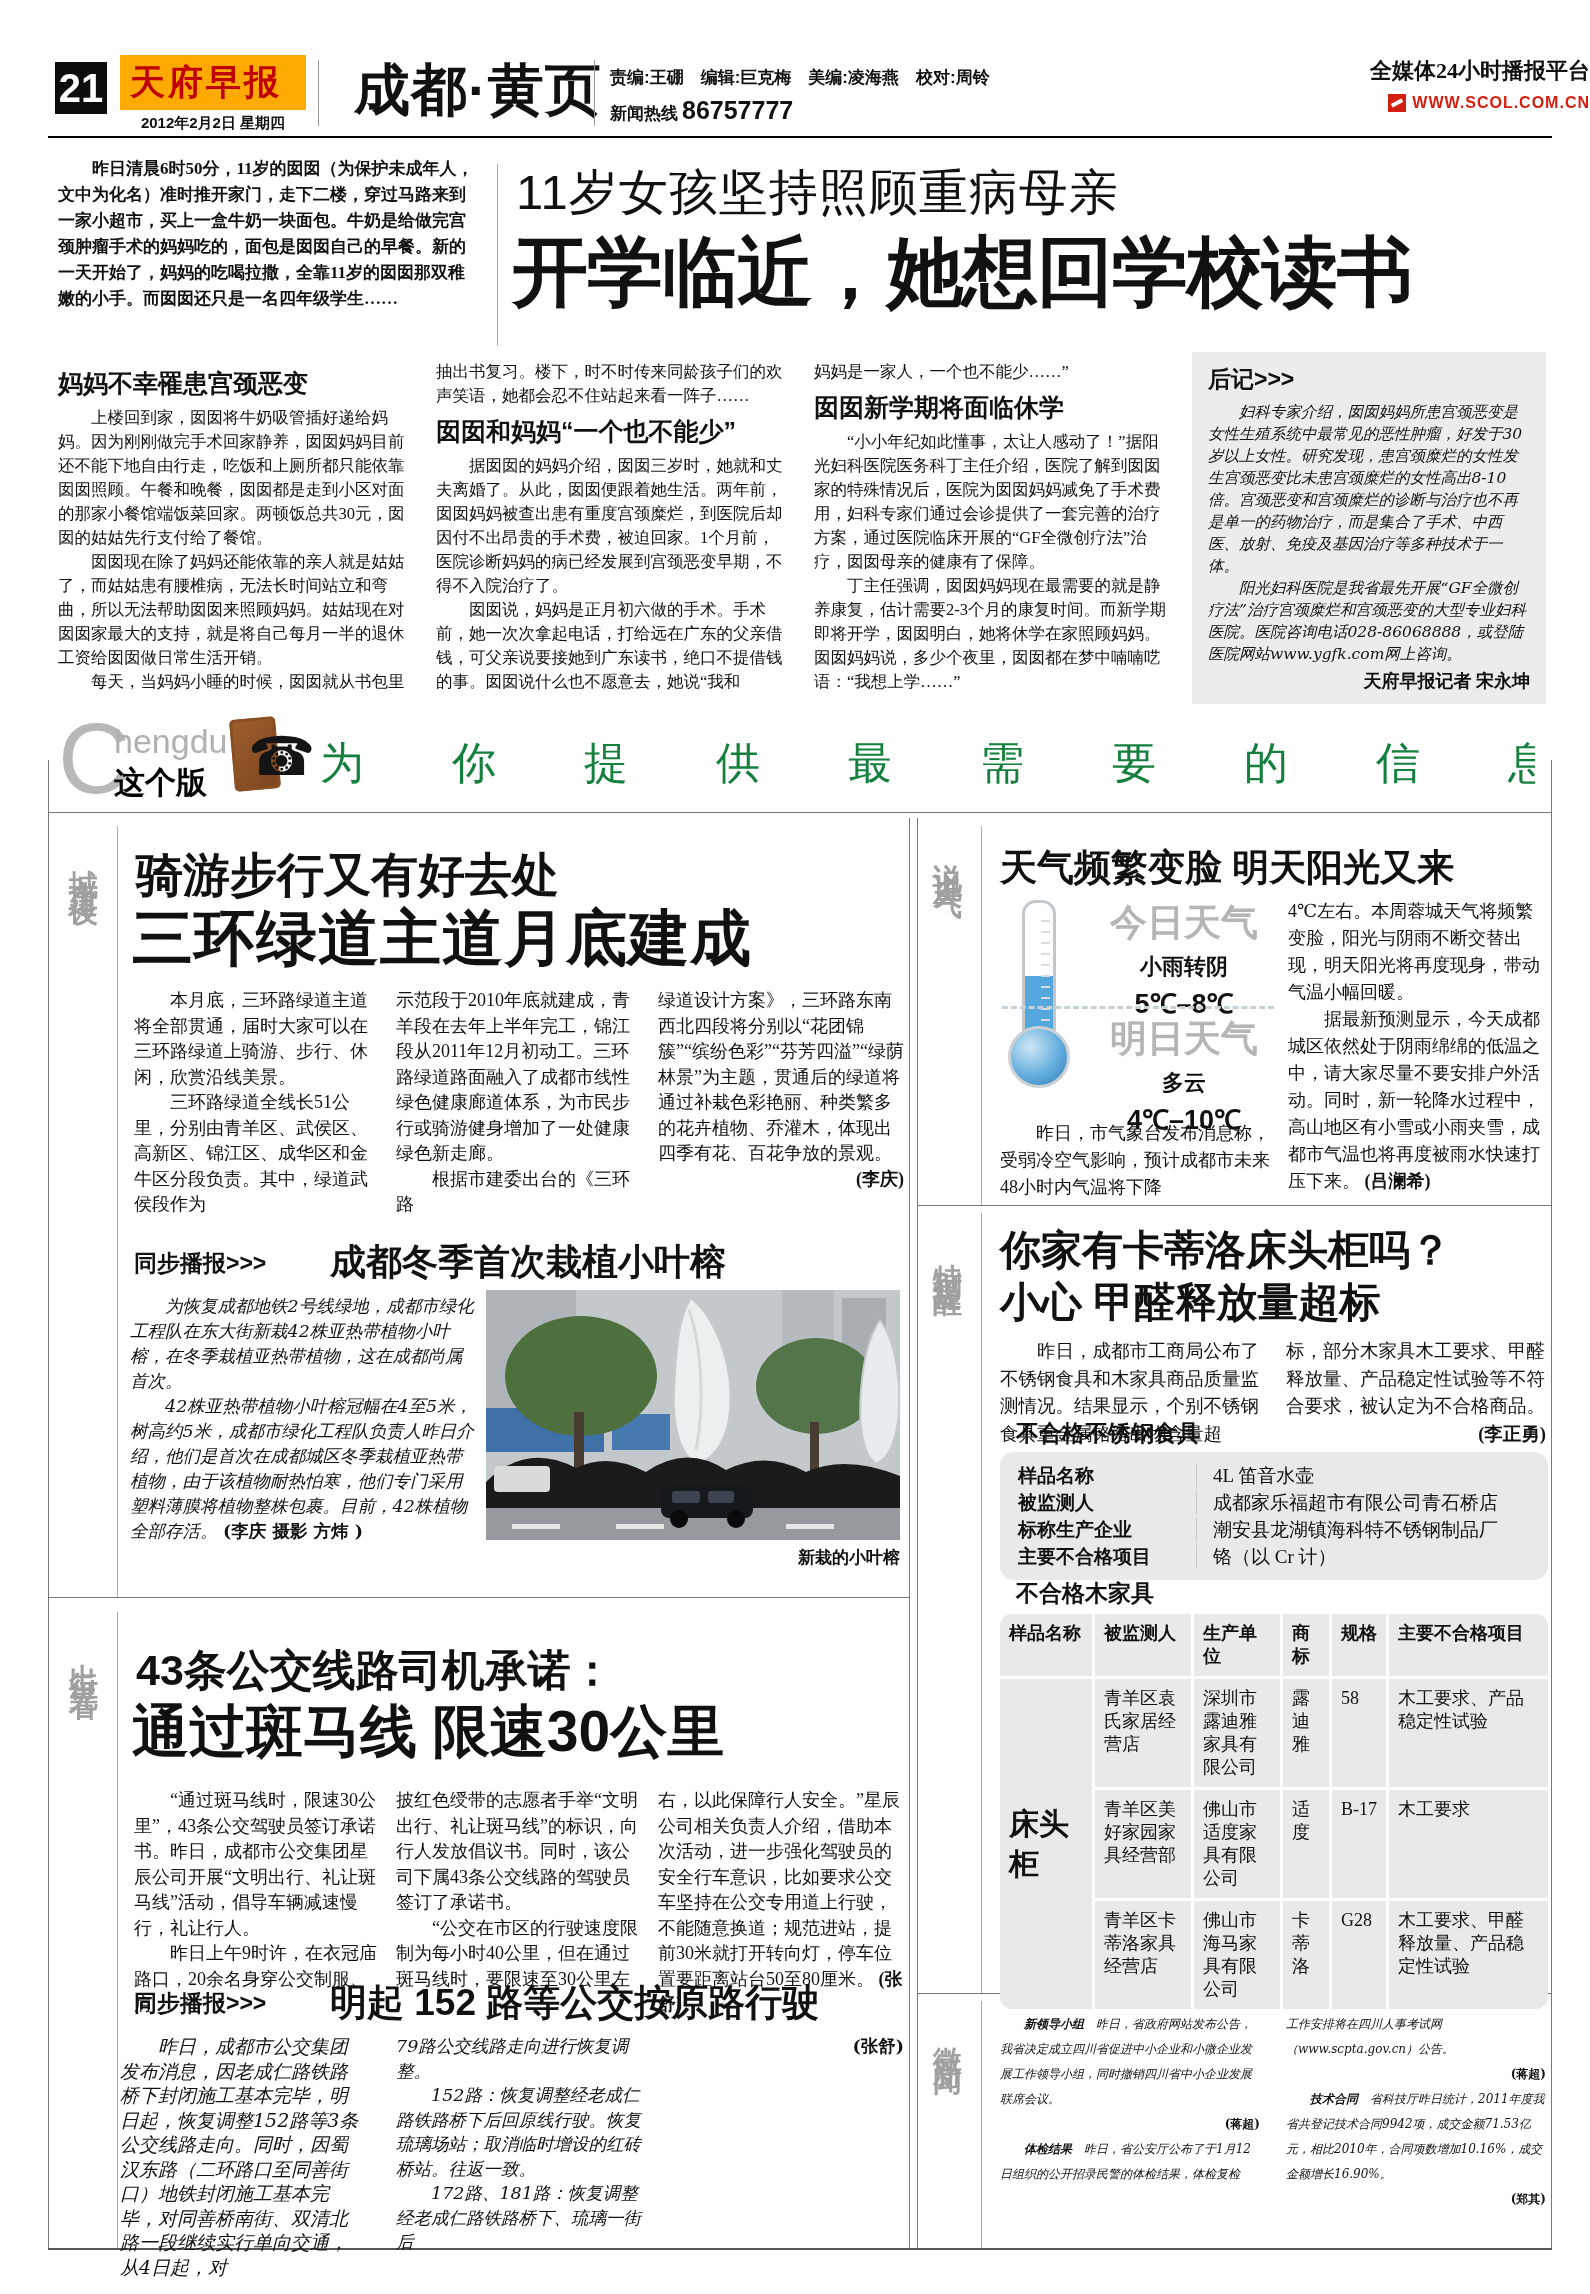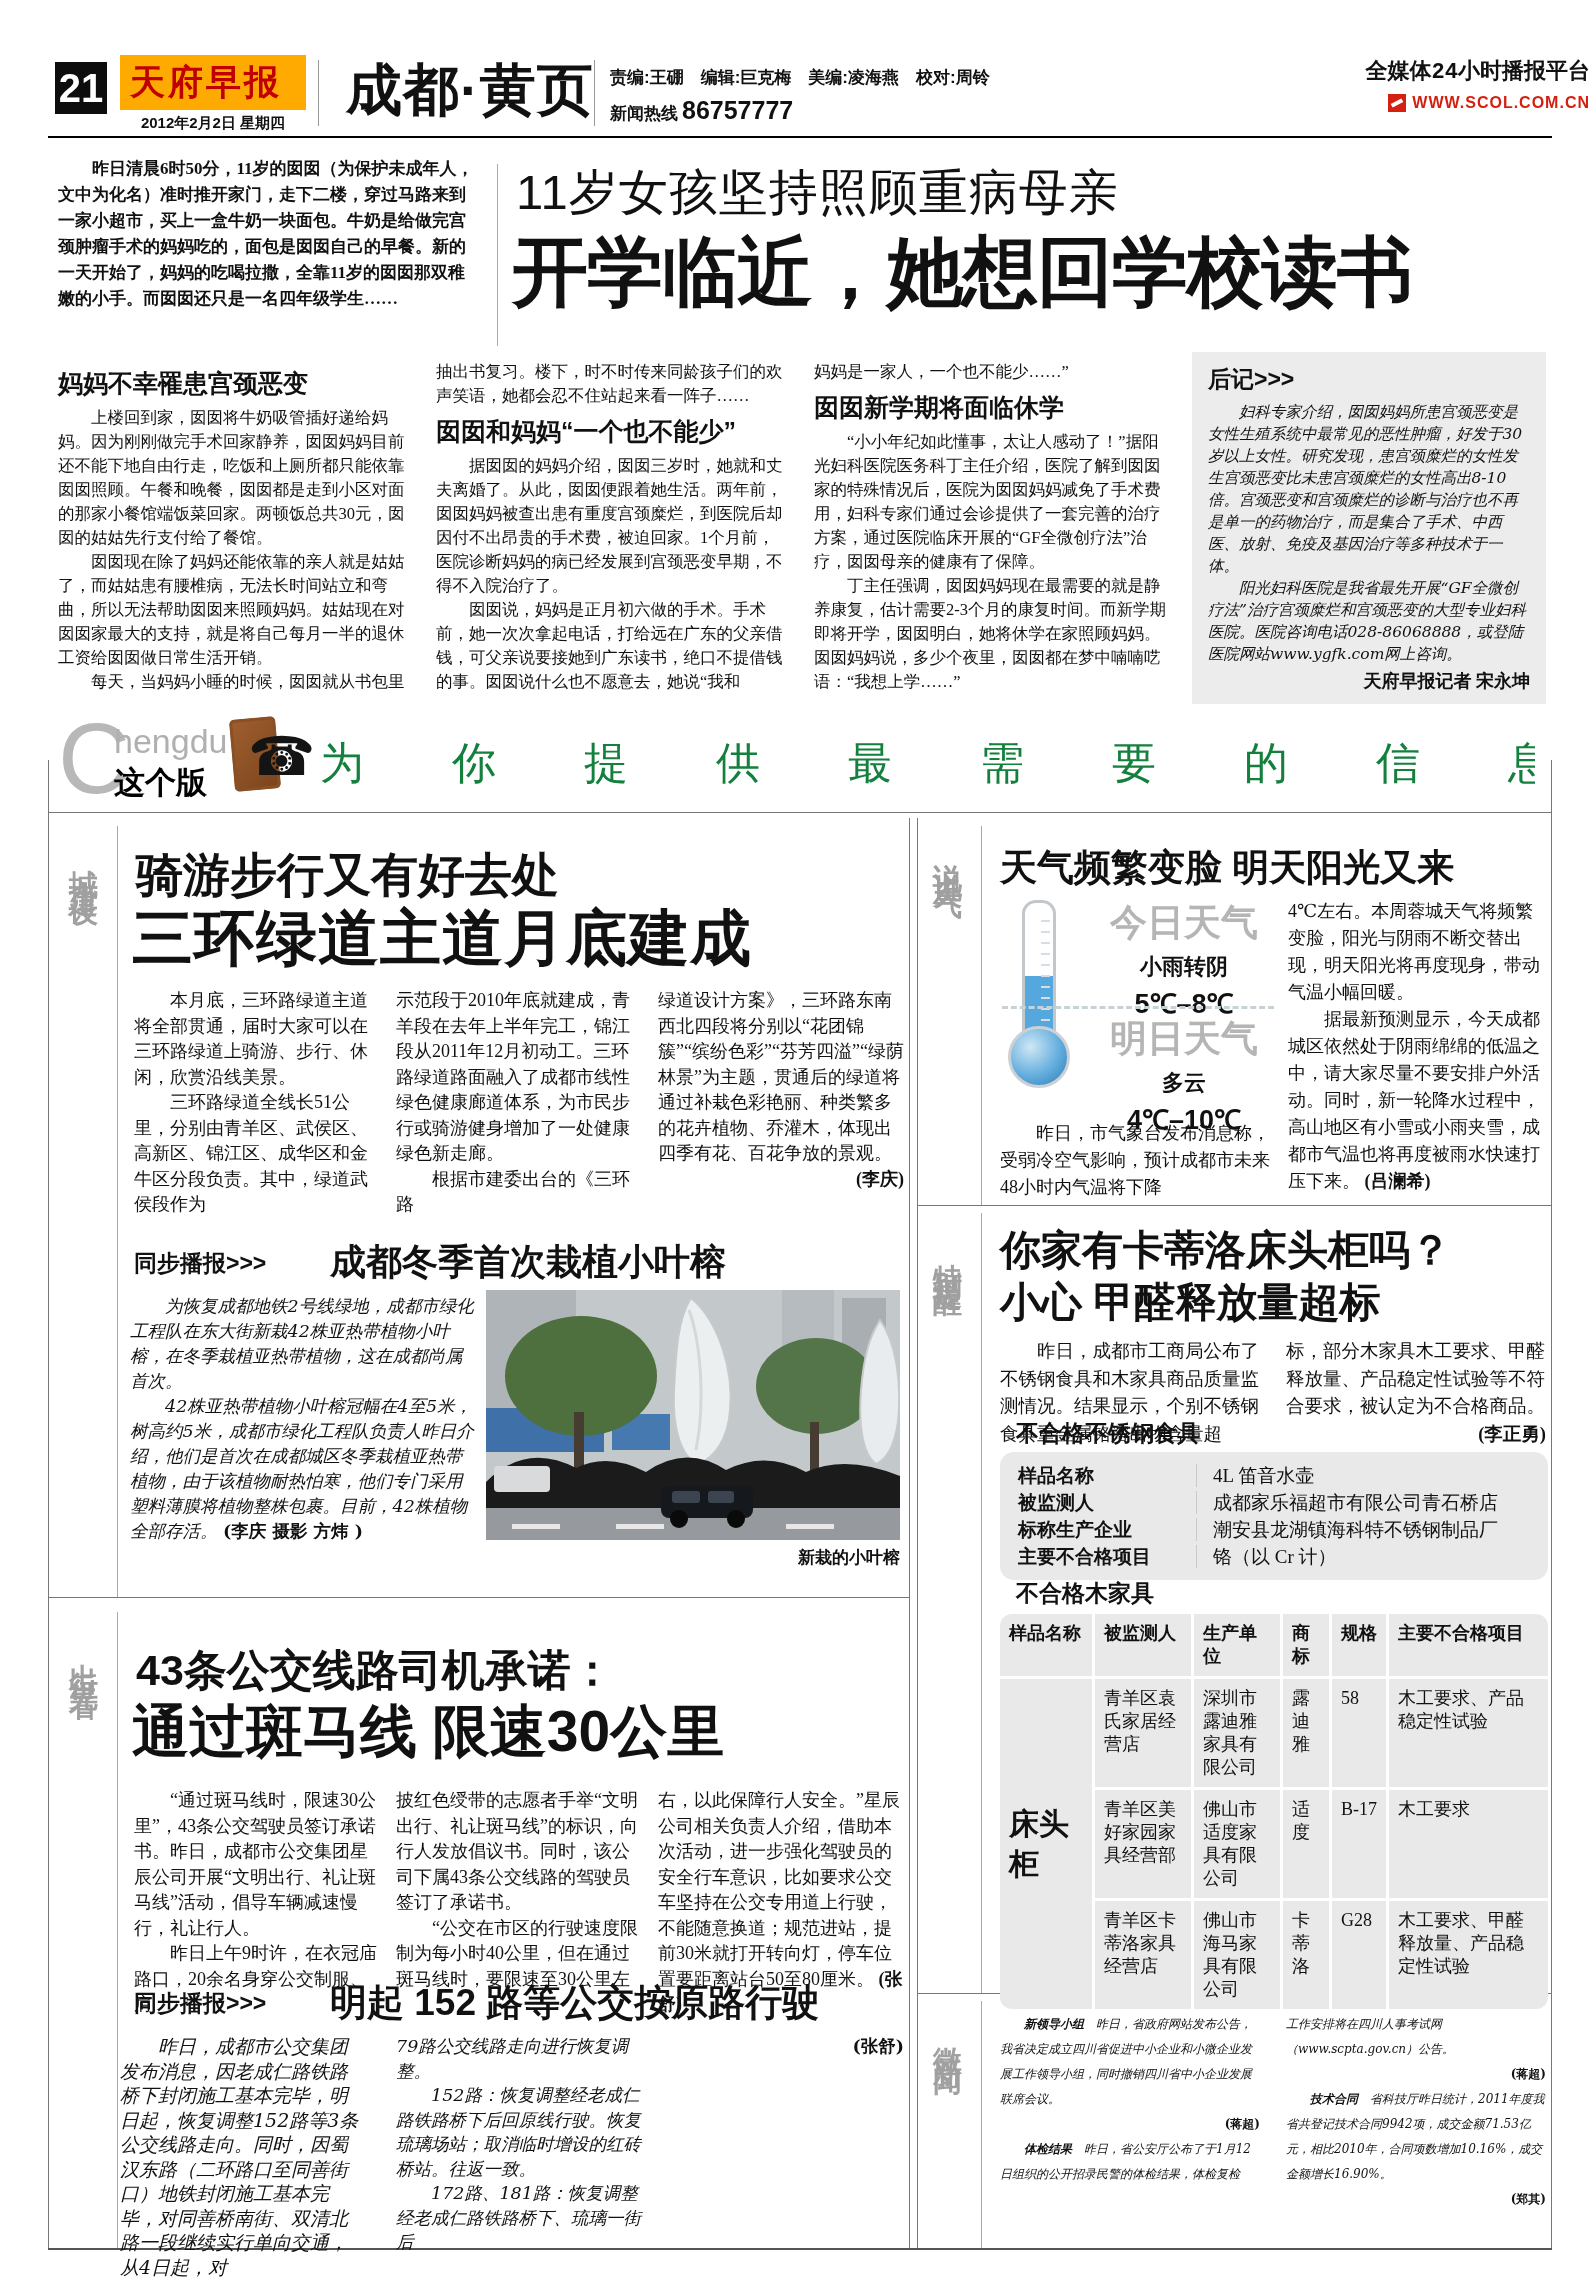--- a/index.html
+++ b/index.html
@@ -15,21 +15,21 @@
   
   .p21{width:52px;height:52px;background:#0d0d0d;color:#fff;display:flex;align-items:center;justify-content:center;
        font-size:40px;font-weight:bold;font-family:"Liberation Sans",sans-serif;}
   .mastbox{background:#ffaa00;color:#c00000;font-weight:900;font-size:35px;letter-spacing:3px;
            padding:4px 10px;font-family:"Liberation Sans",sans-serif;white-space:nowrap;}
   .mastdate{font-size:15px;font-weight:bold;text-align:center;margin-top:4px;font-family:"Liberation Sans",sans-serif;}
   .vdiv{width:1px;background:#999;}
   .sectitle{font-size:56px;font-weight:900;font-family:"Liberation Sans",sans-serif;letter-spacing:1px;line-height:1;}
   .edline{font-size:17px;font-weight:bold;font-family:"Liberation Sans",sans-serif;}
   .hotnum{font-size:25px;font-weight:bold;font-family:"Liberation Sans",sans-serif;}
-  .platform{font-size:22px;font-weight:900;font-family:Liberation Mono, monospace;text-align:right;}
+  .platform{font-size:22px;font-weight:900;font-family:Liberation Serif, serif;text-align:right;}
   .sitewrap{display:flex;justify-content:flex-end;align-items:center;gap:6px;margin-top:8px;}
   .scollogo{width:18px;height:18px;background:#d42010;position:relative;}
   .scollogo::after{content:"";position:absolute;left:3px;top:7px;width:12px;height:4px;background:#fff;transform:rotate(-28deg);}
   .sitetext{color:#d42010;font-size:16px;font-weight:bold;font-family:"Liberation Sans",sans-serif;letter-spacing:1px;}
 
   
   .intro{font-size:17px;line-height:26px;font-weight:bold;}
   .kicker1{font-size:49px;font-weight:400;font-family:"Liberation Sans",sans-serif;letter-spacing:1px;line-height:1.1;}
   .head1{font-size:76px;font-weight:900;font-family:"Liberation Sans",sans-serif;letter-spacing:-1px;line-height:1.05;}
   .scol{width:352px;font-size:16.5px;line-height:24px;}
@@ -102,21 +102,21 @@
 <body>
 
 <div id="page">
 
   <div class="abs p21" style="left:55px;top:62px;">21</div>
   <div class="abs" style="left:120px;top:55px;width:186px;">
     <div class="mastbox">天府早报</div>
     <div class="mastdate">2012年2月2日 星期四</div>
   </div>
   <div class="abs vdiv" style="left:318px;top:60px;height:66px;"></div>
-  <div class="abs sectitle" style="left:346px;top:62px;">成都·黄页</div>
+  <div class="abs sectitle" style="left:354px;top:62px;">成都·黄页</div>
   <div class="abs vdiv" style="left:594px;top:60px;height:66px;"></div>
   <div class="abs" style="left:610px;top:66px;">
     <div class="edline">责编:王硼　编辑:巨克梅　美编:凌海燕　校对:周铃</div>
     <div style="margin-top:7px;">
       <span class="edline">新闻热线</span>
       <span class="hotnum">86757777</span>
     </div>
   </div>
   <div class="abs" style="right:44px;top:56px;">
     <div class="platform">全媒体24小时播报平台</div>

